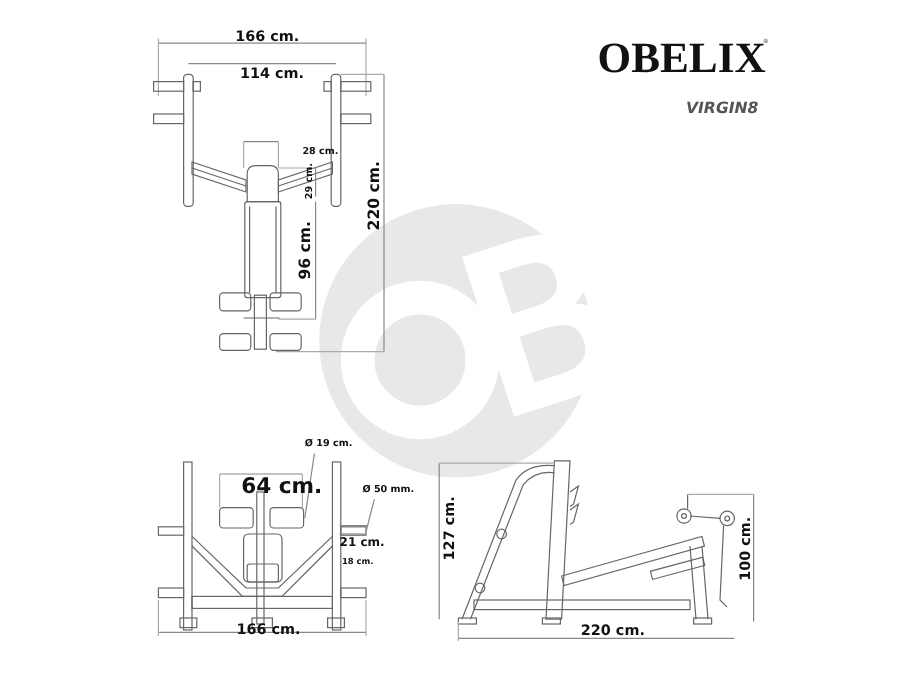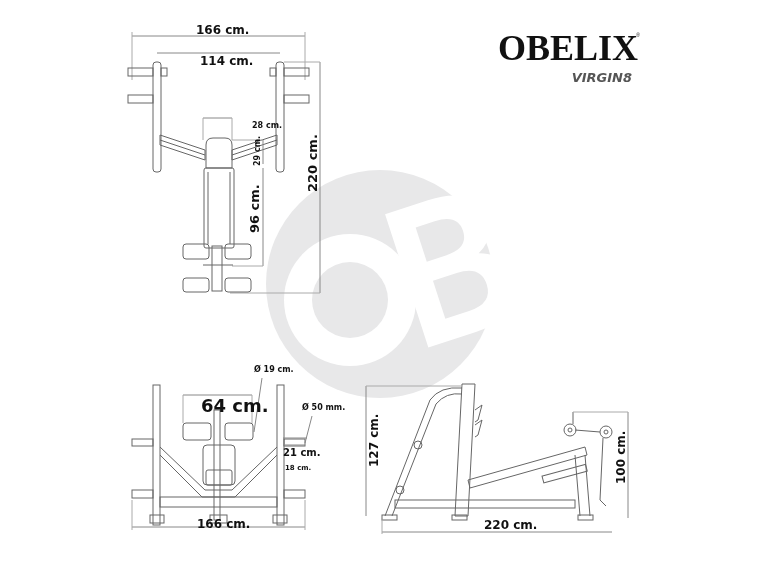--- a/index.html
+++ b/index.html
@@ -1,21 +1,21 @@
 <!DOCTYPE html>
 <html><head>
 <meta charset="utf-8">
 <style>
   html, body { margin:0; padding:0; background:#ffffff; }
   body { width:760px; height:570px; position:relative; overflow:hidden; font-family:"Liberation Sans", "DejaVu Sans", sans-serif; }
   svg { position:absolute; left:0; top:0; }
   .brand { position:absolute; left:498px; top:28px; width:136px; text-align:right; }
   .brand-name { font-family:Liberation Serif, serif; font-weight:bold; font-size:36px; letter-spacing:0px; color:#111; line-height:40px; display:block; }
   .brand-reg { position:absolute; right:-6px; top:4px; font-size:5px; color:#111; }
-  .brand-model { font-family:"DejaVu Sans", sans-serif; font-style:italic; font-weight:bold; font-size:13px; color:#555; display:block; margin-top:2px; margin-right:2px; }
+  .brand-model { font-family:"DejaVu Sans", sans-serif; font-style:italic; font-weight:bold; font-size:13px; color:#555; display:block; margin-top:15px; margin-right:2px; }
   .dim { position:absolute; font-family:"DejaVu Sans", sans-serif; font-weight:bold; color:#111; white-space:nowrap; }
   .vert { transform-origin:left top; transform:rotate(-90deg); }
 </style>
 </head>
 <body>
 
 <svg width="760" height="570">
   <circle cx="380" cy="284" r="114" fill="#e8e8e9"></circle>
 
   <circle cx="350" cy="300" r="66" fill="#ffffff"></circle>

